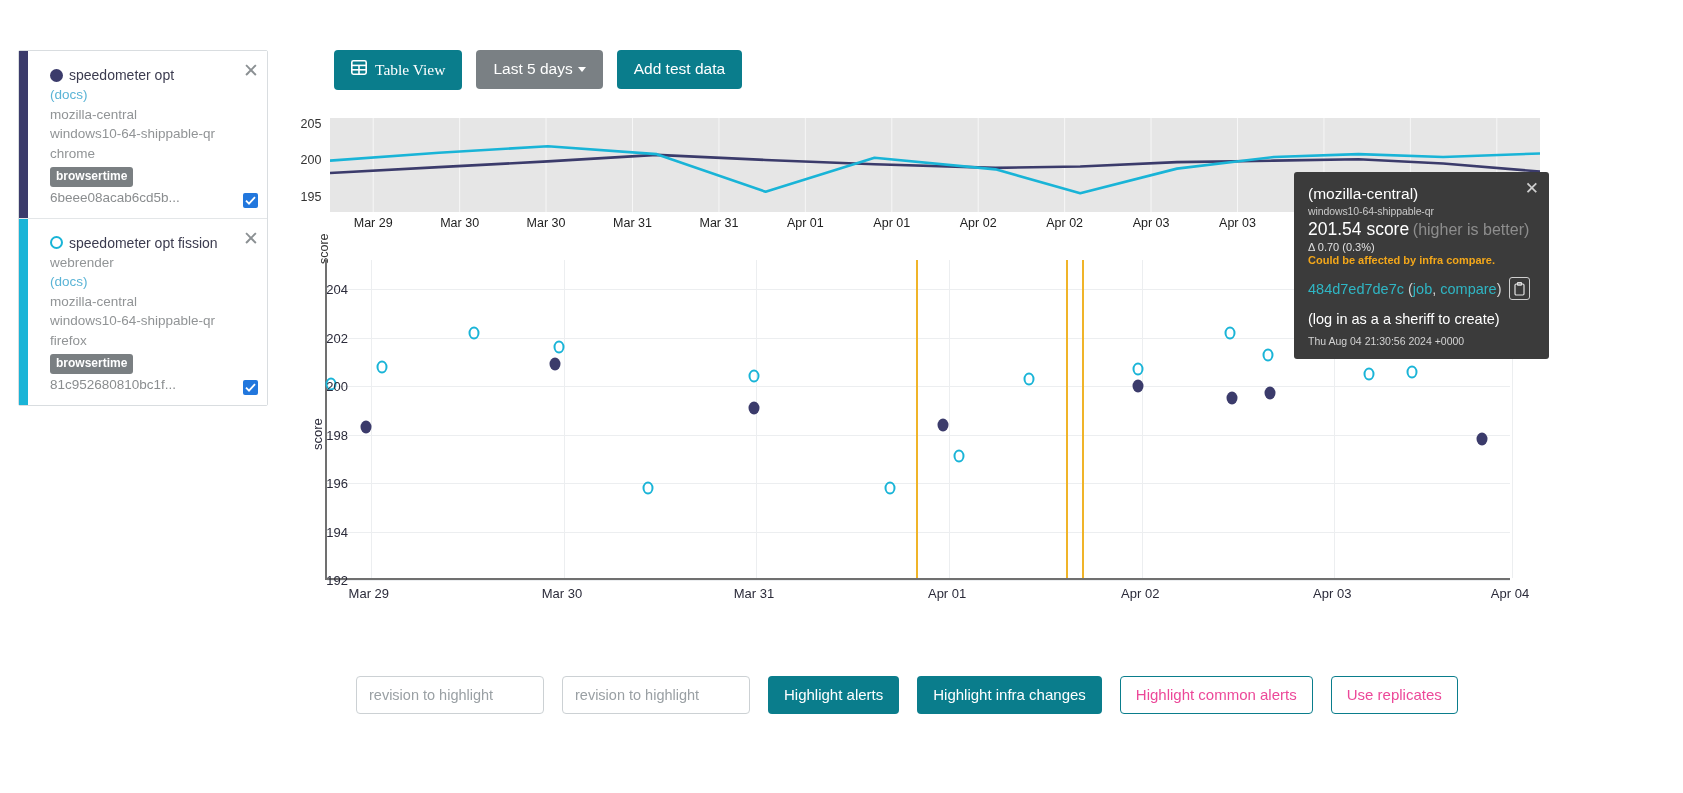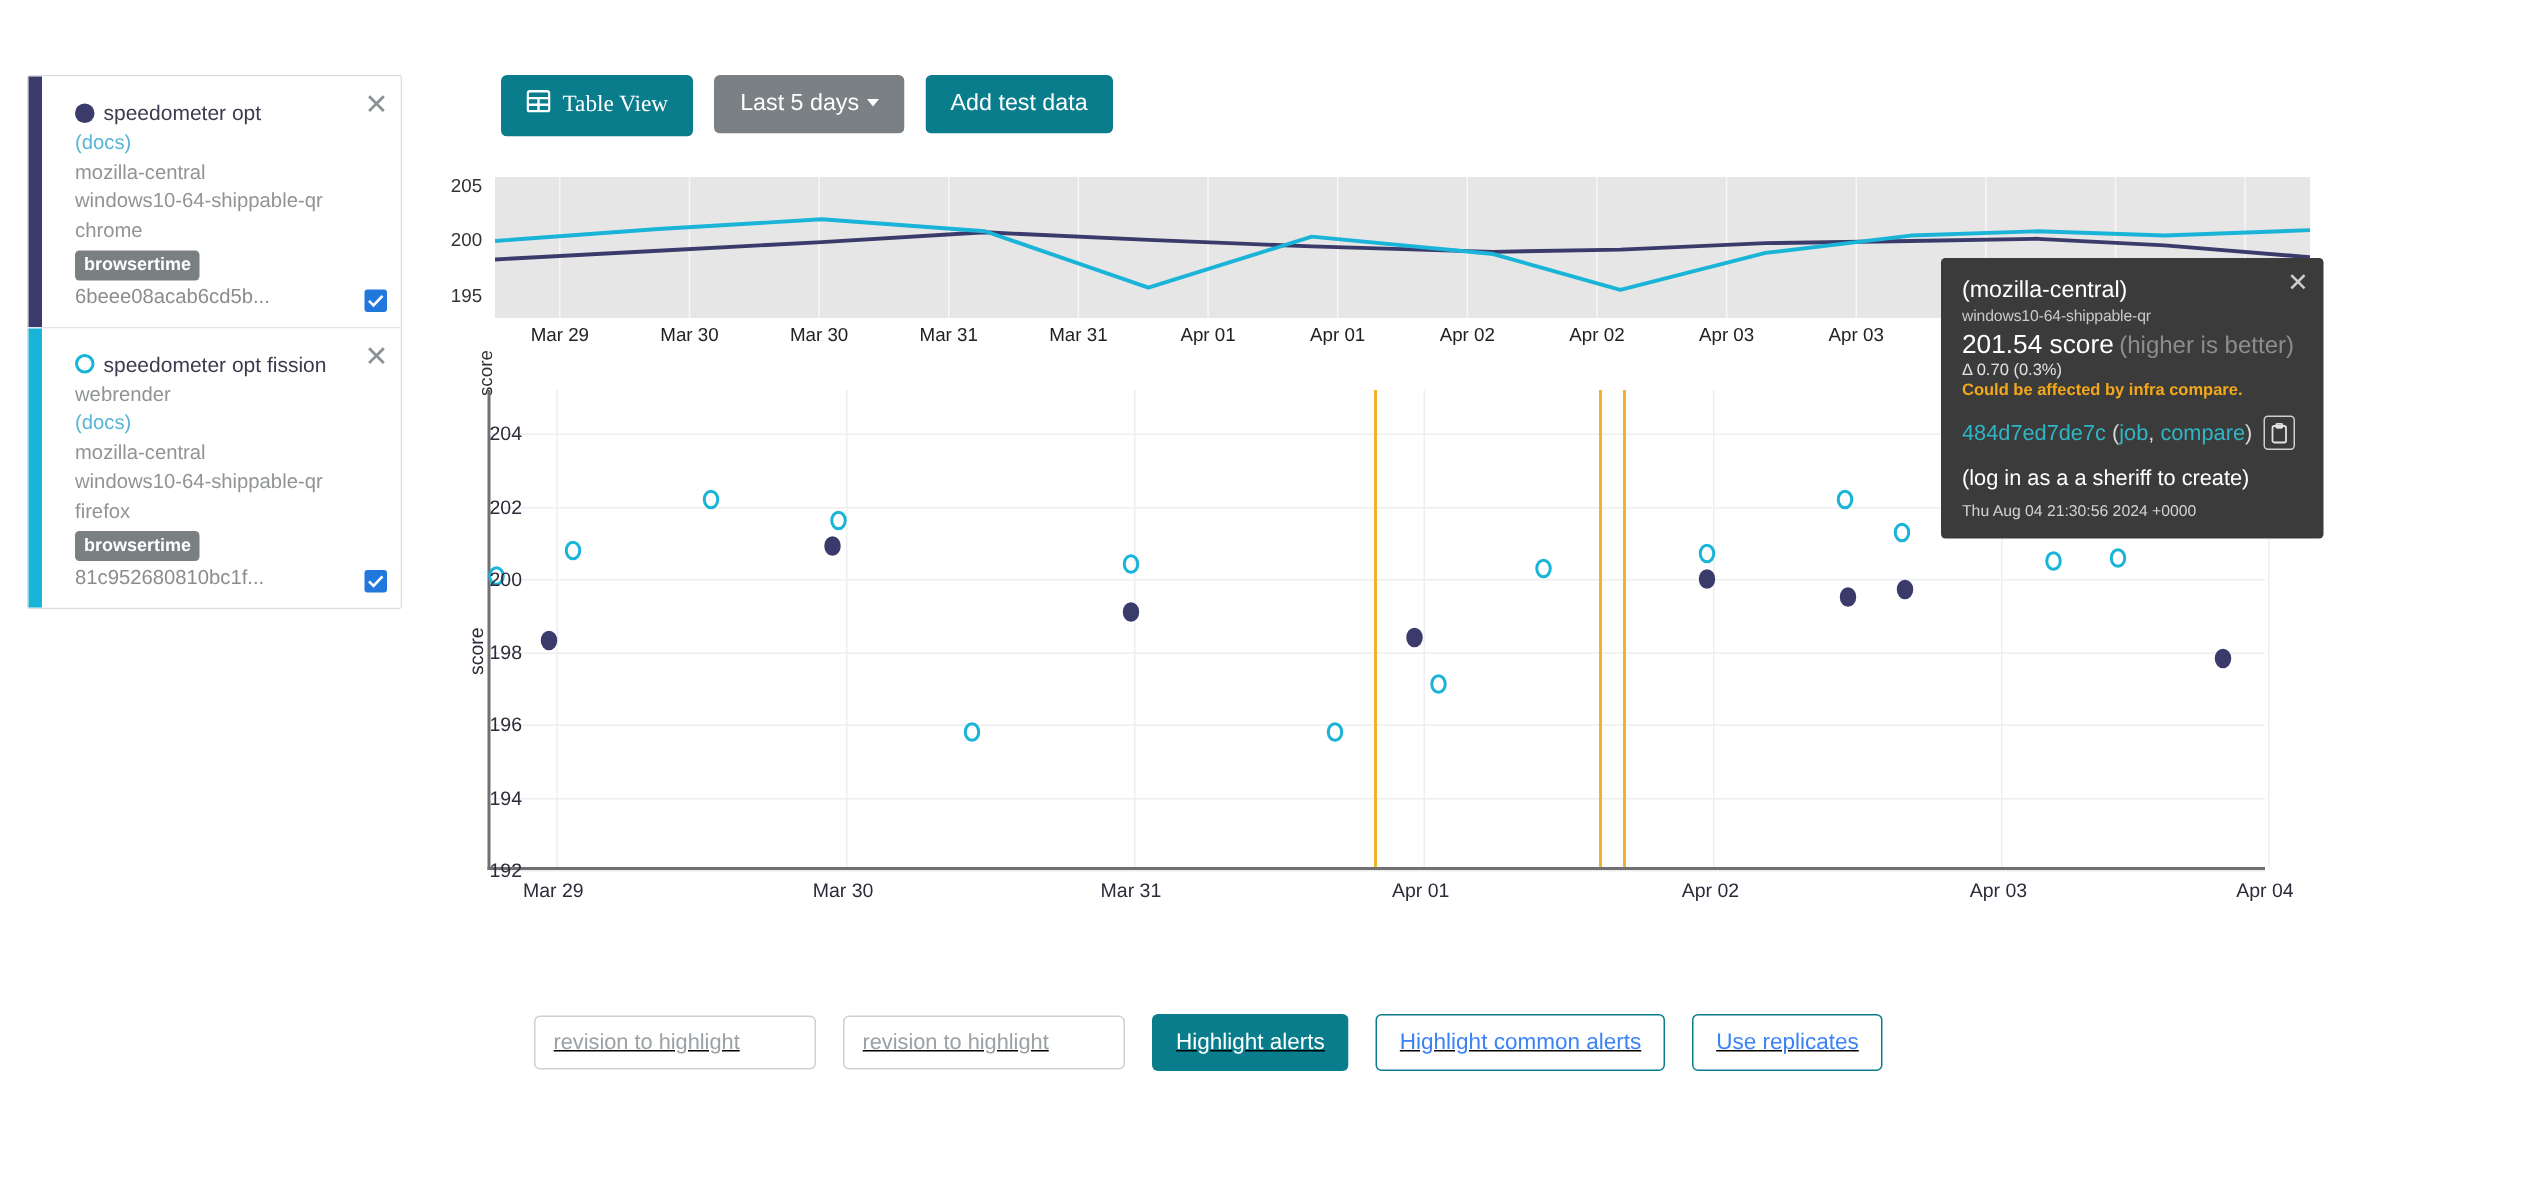--- a/index.html
+++ b/index.html
@@ -161,37 +161,37 @@
     transform: rotate(-90deg); transform-origin: left top;
     white-space: nowrap;
   }
   .pt { position: absolute; border-radius: 50%; transform: translate(-50%, -50%); cursor: pointer; }
   .pt-filled { width: 11px; height: 13px; }
   .pt-open { width: 11px; height: 13px; background: transparent; border: 2.2px solid #19b4d7; }
 
   
   #controls {
     position: absolute; left: 356px; top: 676px;
-    display: flex; gap: 18px; align-items: center; text-decoration: underline;
+    display: flex; gap: 18px; 
   }
   .txt-input {
     font-family: "Liberation Sans", sans-serif;
     font-size: 14.5px;
     padding: 9px 12px;
     border: 1px solid #ccd1d4;
     border-radius: 4px;
     color: #333;
     background: #fff;
     outline: none;
   }
   .txt-input::placeholder { color: #9aa0a4; }
   #ri1 { width: 188px; }
   #ri2 { width: 188px; }
   .btn-outline {
-    background: #fff; color: #3b82f6; border: 1px solid #0a7d8c;
+    background: #fff; color: #ec4899; border: 1px solid #0a7d8c;
   }
   .btn-bottom { font-size: 15px; padding: 9px 15px; }
 
   
   #tooltip {
     position: absolute; left: 1294px; top: 172px;
     width: 255px;
     background: #3b3b3b;
     color: #fff;
     border-radius: 3px;
@@ -387,20 +387,21 @@
       <div class="xlab" style="left: 657.125px;">Apr 01</div>
       <div class="xlab" style="left: 850.28px;">Apr 02</div>
       <div class="xlab" style="left: 1042.25px;">Apr 03</div>
       <div class="xlab" style="left: 1220px;">Apr 04</div>
     </div>
 
   <div id="controls">
     <input id="ri1" class="txt-input" type="text" placeholder="revision to highlight" style="">
     <input id="ri2" class="txt-input" type="text" placeholder="revision to highlight" style="">
     <button class="btn btn-teal btn-bottom">Highlight alerts</button>
+    <button class="btn btn-teal btn-bottom">Highlight infra changes</button>
     <button class="btn btn-outline btn-bottom">Highlight common alerts</button>
     <button class="btn btn-outline btn-bottom">Use replicates</button>
   </div>
 
   <div id="tooltip">
     <button class="tt-close">✕</button>
     <div class="tt-repo">(mozilla-central)</div>
     <div class="tt-platform">windows10-64-shippable-qr</div>
     <div class="tt-scoreline">
       <span class="tt-score">201.54 score</span>

